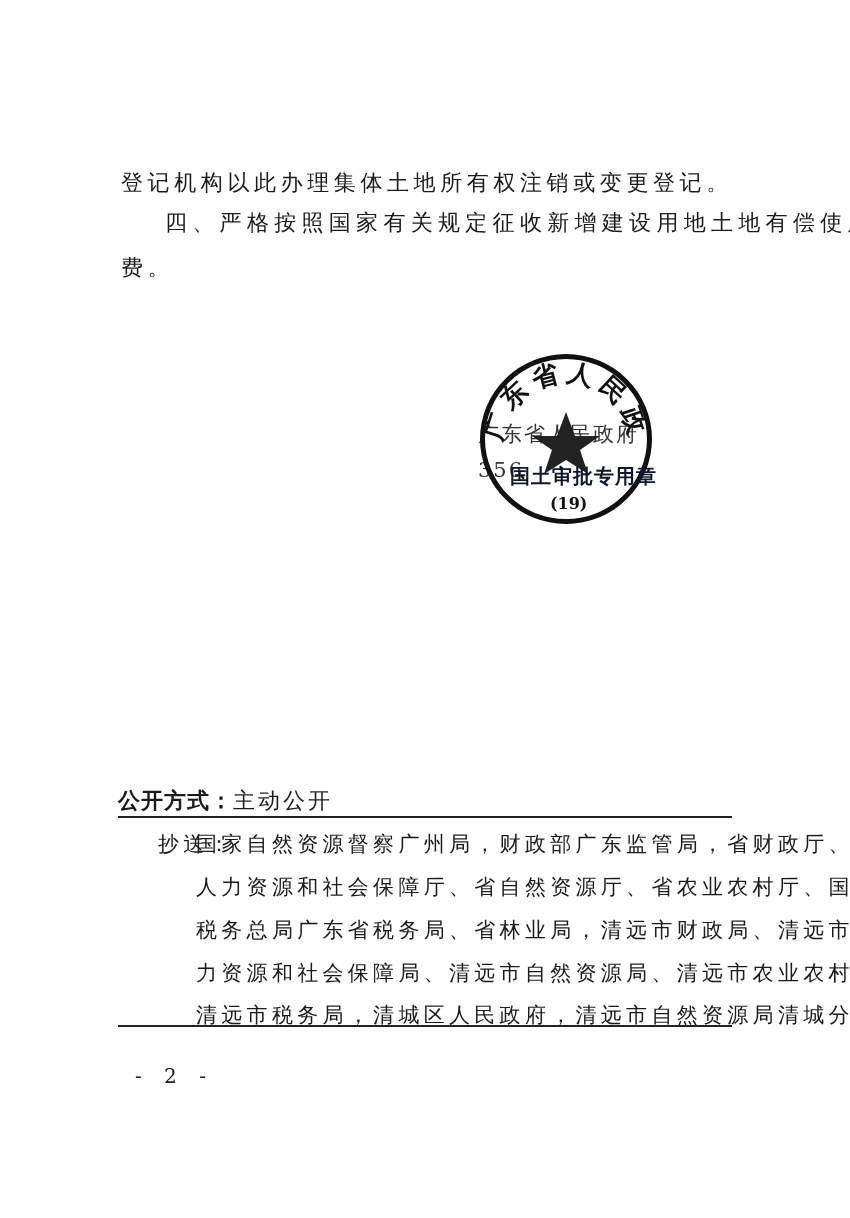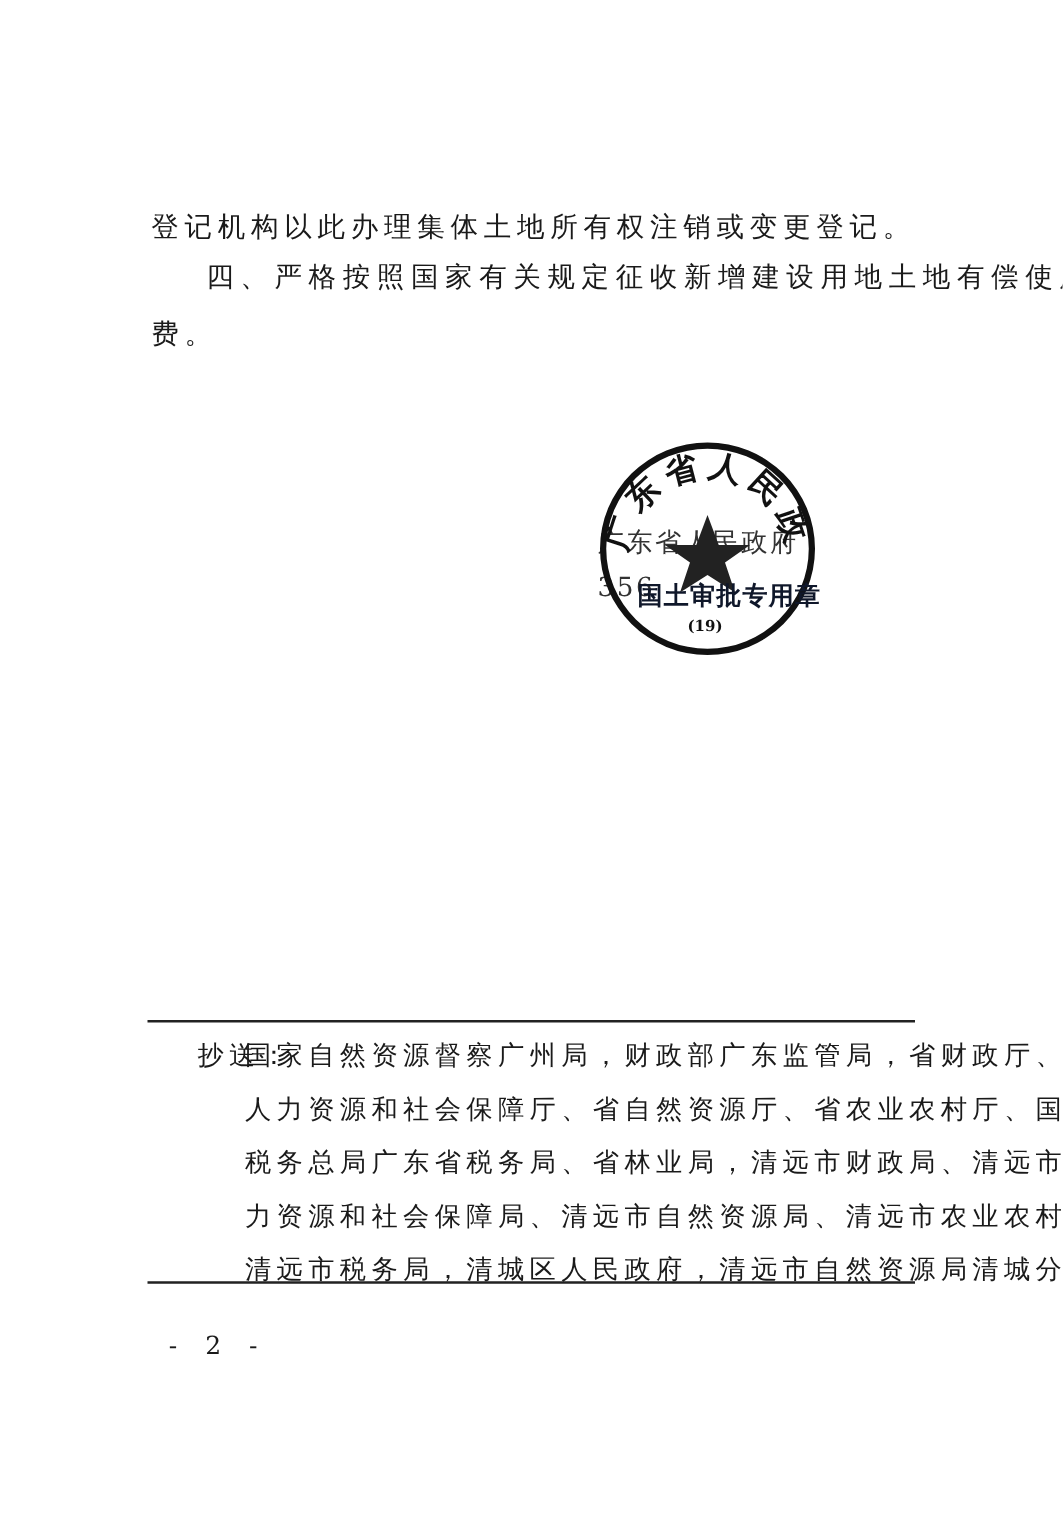--- a/index.html
+++ b/index.html
@@ -13,21 +13,21 @@
 
   .stamp { position: absolute; left: 480px; top: 354px; width: 174px; height: 170px; }
   .stamp-ring { position: absolute; left: 0; top: 0; width: 162px; height: 160px; border: 5px solid #111;
                 border-radius: 50%; }
   .stamp-svg { position: absolute; left: 0; top: 0; }
   .sig { position: absolute; font-size: 21px; letter-spacing: 2px; color: #333; white-space: nowrap; }
   .sig-org { left: 478px; top: 420px; }
   .sig-date { left: 478px; top: 458px; }
   .stamp-bottom { position: absolute; left: 510px; top: 463px; font-size: 20px; font-weight: bold;
                   letter-spacing: 1px; white-space: nowrap; color: #0f172a; }
-  .stamp-num { position: absolute; left: 550px; top: 494px; font-size: 12px; font-weight: bold; color: #111; }
+  .stamp-num { position: absolute; left: 550px; top: 494px; font-size: 16px; font-weight: bold; color: #111; }
 
   .pub { position: absolute; left: 118px; top: 786px; font-size: 22px; white-space: nowrap; }
   .pub .lbl { font-family: "DejaVu Sans", "Liberation Sans", sans-serif; font-weight: bold; letter-spacing: 1px; }
   .pub .val { letter-spacing: 3px; }
   .rule { position: absolute; left: 118px; width: 614px; height: 2px; background: #222; }
   .rule-top { top: 816px; }
   .rule-bot { top: 1025px; }
 
   .cc { position: absolute; font-size: 21px; letter-spacing: 4.3px; white-space: nowrap; line-height: 28px; }
   .cc-label { left: 158px; top: 830px; }
@@ -59,20 +59,23 @@
       </defs>
       <text font-size="26" font-weight="bold" fill="#111" font-family="DejaVu Serif, serif" letter-spacing="6">
         <textPath href="#arc" startOffset="2%">广东省人民政府</textPath>
       </text>
       <polygon points="86,58 95,82 120,82 100,96 108,120 86,106 64,120 72,96 52,82 77,82" fill="#222"></polygon>
     </svg>
   </div>
   <div class="stamp-bottom">国土审批专用章</div>
   <div class="stamp-num">(19)</div>
 
+  <div class="pub">
+    <span class="lbl">公开方式：</span><span class="val">主动公开</span>
+  </div>
   <div class="rule rule-top"></div>
 
   <div class="cc cc-label">抄送：</div>
   <div class="cc cc-l1" style="left:196px">国家自然资源督察广州局，财政部广东监管局，省财政厅、省</div>
   <div class="cc cc-l2">人力资源和社会保障厅、省自然资源厅、省农业农村厅、国家</div>
   <div class="cc cc-l3">税务总局广东省税务局、省林业局，清远市财政局、清远市人</div>
   <div class="cc cc-l4">力资源和社会保障局、清远市自然资源局、清远市农业农村局、</div>
   <div class="cc cc-l5">清远市税务局，清城区人民政府，清远市自然资源局清城分局。</div>
   <div class="rule rule-bot"></div>
 

